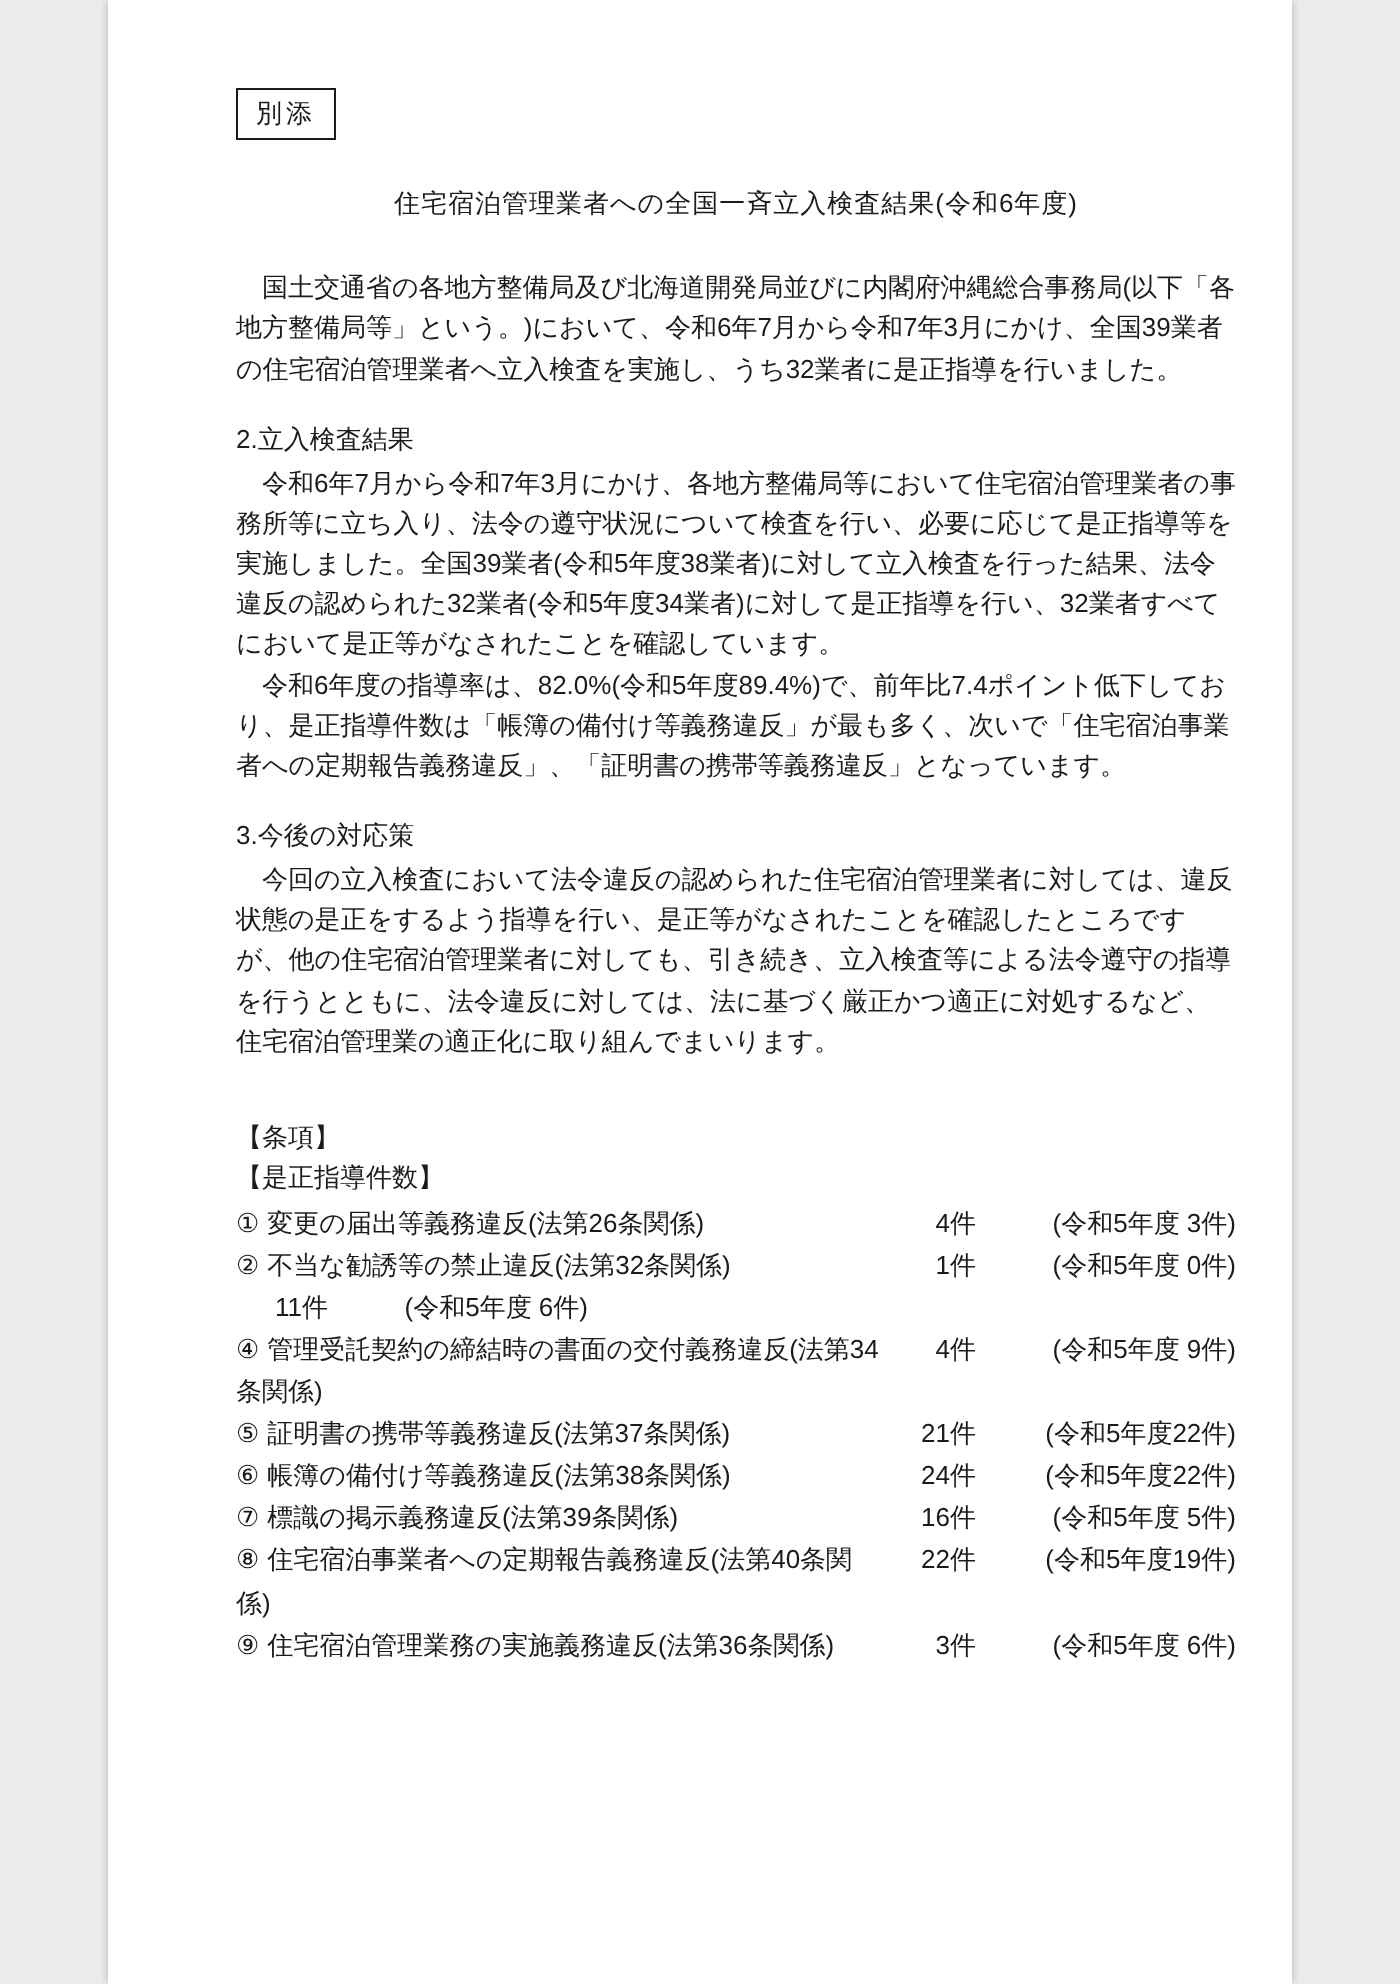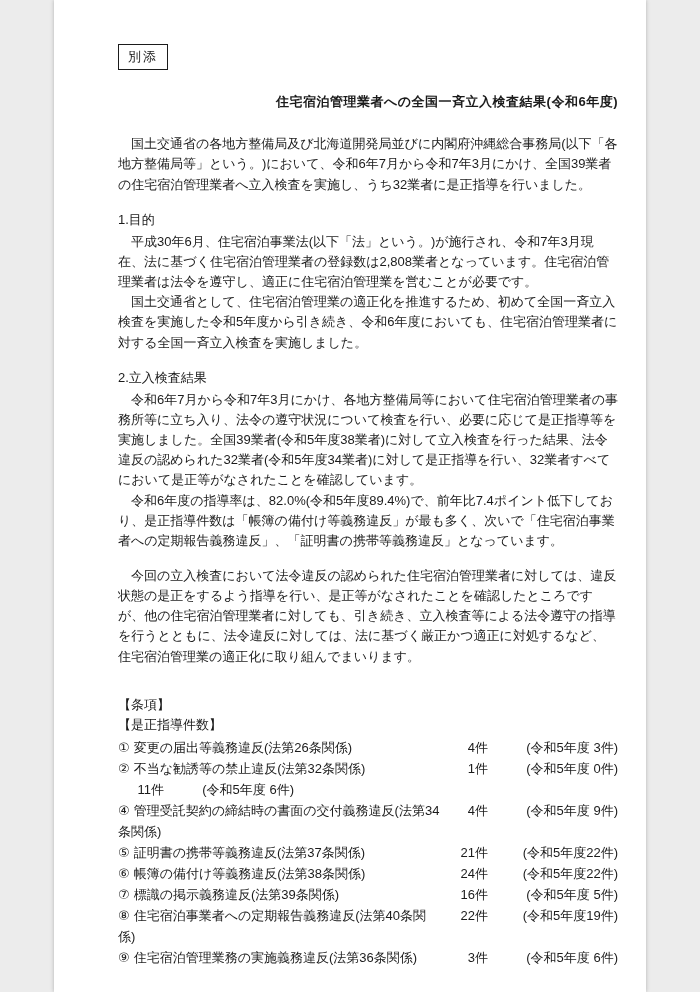--- a/index.html
+++ b/index.html
@@ -9,21 +9,21 @@
     width:592px; height:992px; margin:0 auto; background:#ffffff;
     color:#1b1b1b; padding:44px 28px 30px 64px;
     font-size:13px; line-height:1.55; position:relative;
     box-shadow:0 0 4px rgba(0,0,0,.25);
   }
   .attach-box {
     display:inline-block; border:1.6px solid #1b1b1b;
     padding:2px 9px; font-size:13px; letter-spacing:2px;
   }
   .header-right { text-align:right; margin-top:24px; line-height:1.75; padding-right:14px; }
-  .doc-title { text-align:right; margin-top:22px; font-size:13px; font-weight:bold; letter-spacing:.5px; }
+  .doc-title { text-align:center; margin-top:22px; font-size:13px; font-weight:normal; letter-spacing:.5px; }
   .intro { margin-top:22px; text-indent:1em; }
   .section { margin-top:15px; }
   .section-heading { margin-bottom:2px; }
   .section p { text-indent:1em; }
   .counts { margin-top:28px; }
   .counts-title { margin-bottom:4px; }
   .counts-header { display:flex; justify-content:space-between; margin-bottom:2px;flex-direction:column; }
   .c-row { display:flex; align-items:baseline; line-height:1.62; }
   .c-label { flex:1 1 auto; }
   .c-num { display:inline-block; margin-right:4px; }
@@ -35,33 +35,29 @@
 
 <div class="page">
 
   <div class="attach-box">別添</div>
 
 
   <div class="doc-title">住宅宿泊管理業者への全国一斉立入検査結果(令和6年度)</div>
 
   <p class="intro">国土交通省の各地方整備局及び北海道開発局並びに内閣府沖縄総合事務局(以下「各地方整備局等」という。)において、令和6年7月から令和7年3月にかけ、全国39業者の住宅宿泊管理業者へ立入検査を実施し、うち32業者に是正指導を行いました。</p>
 
-  <div class="section">
-    <div class="section-heading">1.目的</div>
-    <p>平成30年6月、住宅宿泊事業法(以下「法」という。)が施行され、令和7年3月現在、法に基づく住宅宿泊管理業者の登録数は2,808業者となっています。住宅宿泊管理業者は法令を遵守し、適正に住宅宿泊管理業を営むことが必要です。</p>
-    <p>国土交通省として、住宅宿泊管理業の適正化を推進するため、初めて全国一斉立入検査を実施した令和5年度から引き続き、令和6年度においても、住宅宿泊管理業者に対する全国一斉立入検査を実施しました。</p>
-  </div>
 
   <div class="section">
     <div class="section-heading">2.立入検査結果</div>
     <p>令和6年7月から令和7年3月にかけ、各地方整備局等において住宅宿泊管理業者の事務所等に立ち入り、法令の遵守状況について検査を行い、必要に応じて是正指導等を実施しました。全国39業者(令和5年度38業者)に対して立入検査を行った結果、法令違反の認められた32業者(令和5年度34業者)に対して是正指導を行い、32業者すべてにおいて是正等がなされたことを確認しています。</p>
     <p>令和6年度の指導率は、82.0%(令和5年度89.4%)で、前年比7.4ポイント低下しており、是正指導件数は「帳簿の備付け等義務違反」が最も多く、次いで「住宅宿泊事業者への定期報告義務違反」、「証明書の携帯等義務違反」となっています。</p>
   </div>
 
   <div class="section">
+    <div class="section-heading">3.今後の対応策</div>
     <p>今回の立入検査において法令違反の認められた住宅宿泊管理業者に対しては、違反状態の是正をするよう指導を行い、是正等がなされたことを確認したところですが、他の住宅宿泊管理業者に対しても、引き続き、立入検査等による法令遵守の指導を行うとともに、法令違反に対しては、法に基づく厳正かつ適正に対処するなど、住宅宿泊管理業の適正化に取り組んでまいります。</p>
   </div>
 
   <div class="counts">
     <div class="counts-header">
       <span>【条項】</span>
       <span>【是正指導件数】</span>
     </div>
 
     <div class="c-row">

